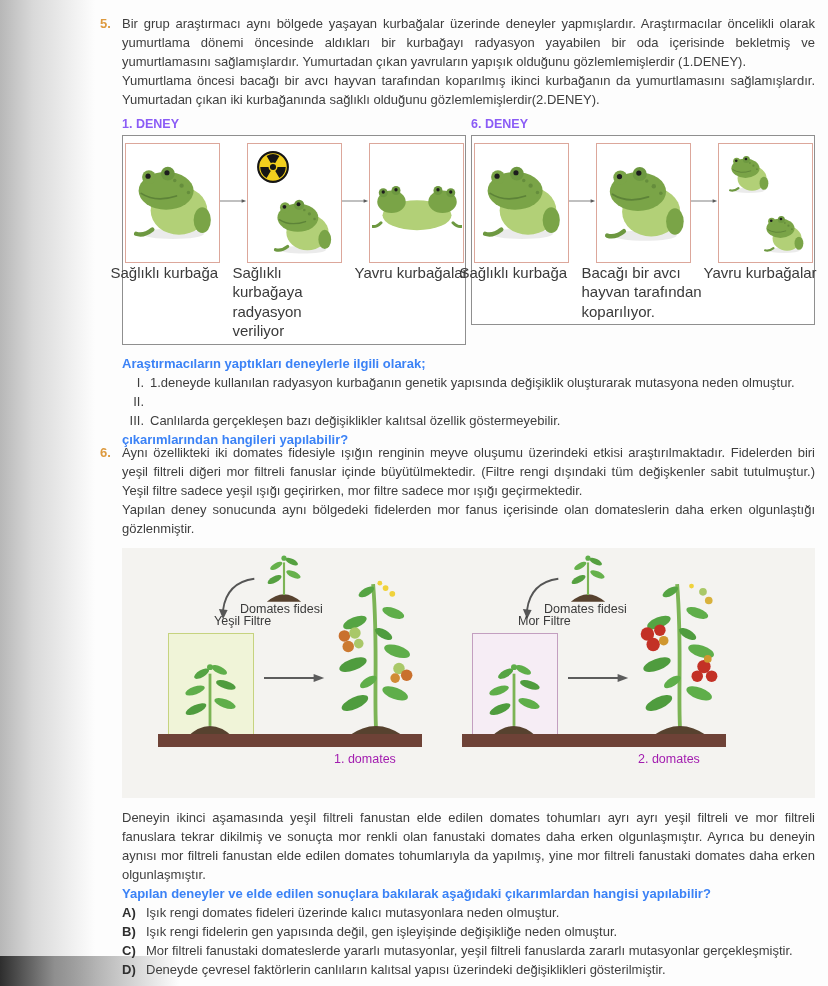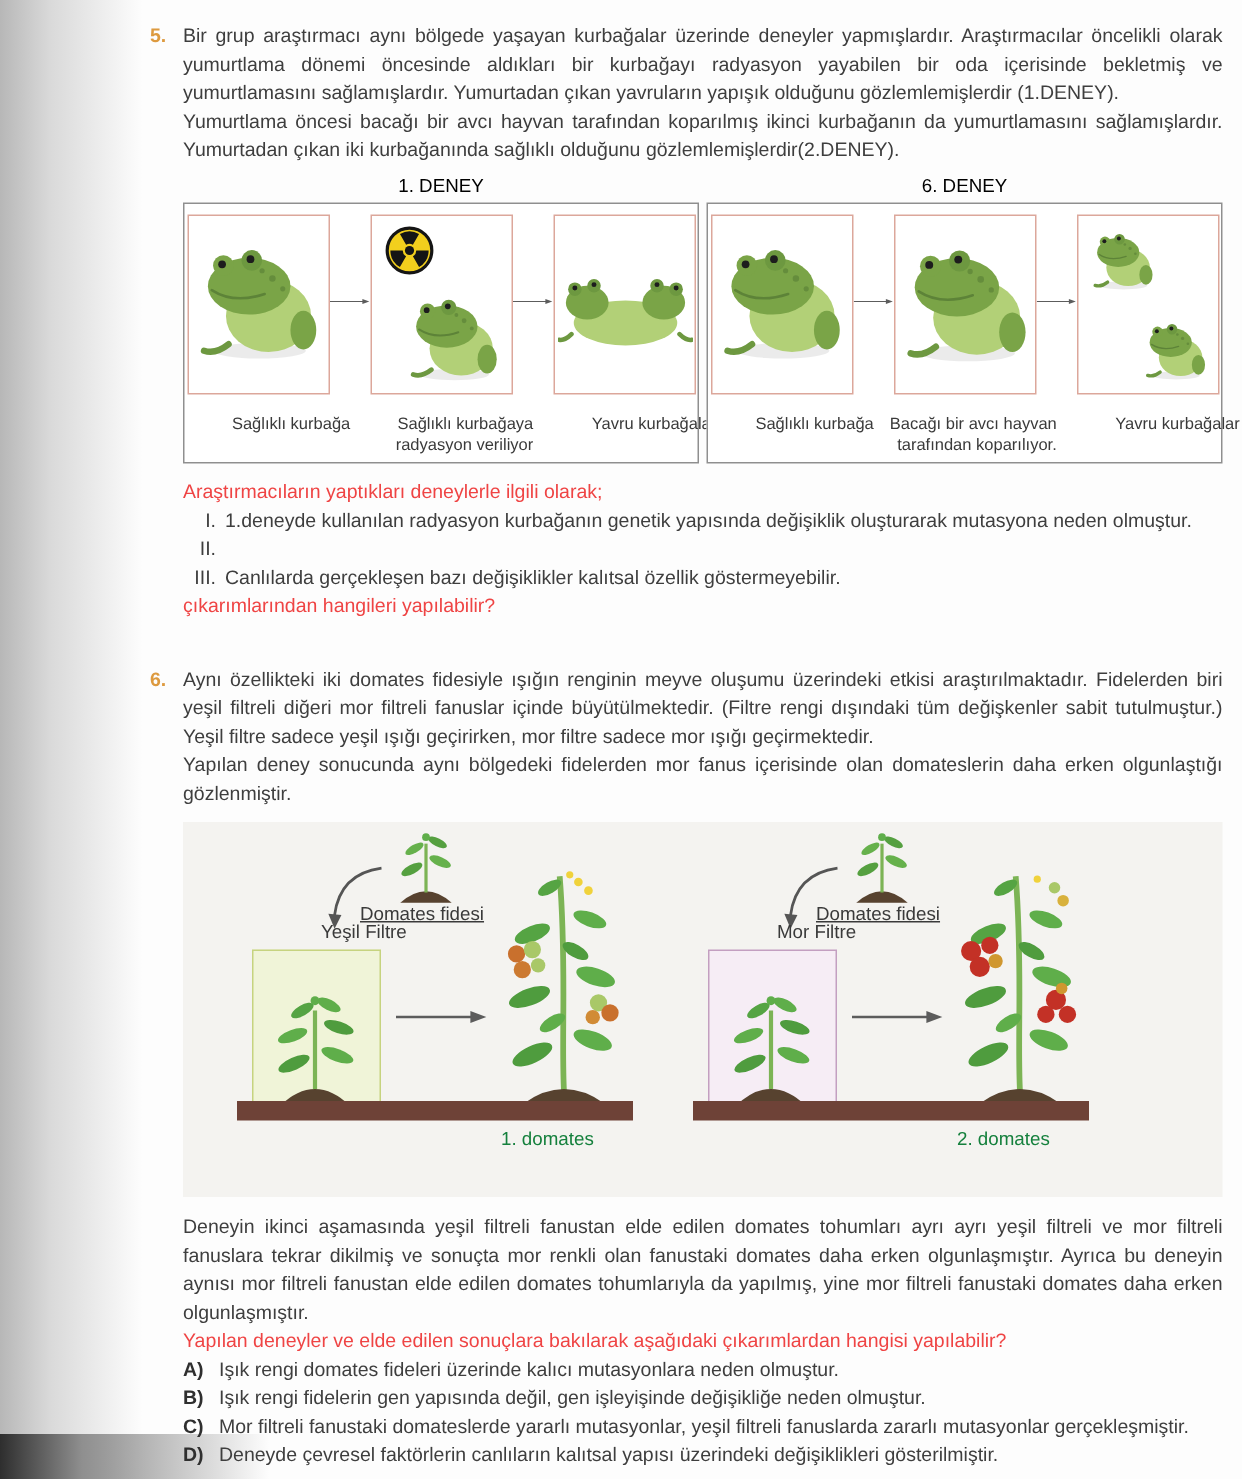--- a/index.html
+++ b/index.html
@@ -16,61 +16,61 @@
     position:absolute; left:0; bottom:0; width:195px; height:30px;
     background:linear-gradient(to right,#2e2e2e 0%, #8f8f8f 28%, rgba(255,255,255,0) 92%);
   }
   .content { position:absolute; left:100px; top:14px; width:715px; }
   .qblock { position:absolute; left:0; width:715px; display:flex; }
   .q5 { top:0; }
   .q6 { top:429px; }
   .qnum { width:22px; flex:0 0 22px; font-weight:bold; color:#dd9a3f; }
   .qbody { flex:1; min-width:0; }
   .para { text-align:justify; margin:0; }
-  .bold { font-weight:normal; color:#ef4444; }
+  .bold { font-weight:bold; color:#3b82f6; }
 
   
   .deney-row { display:flex; gap:5px; margin:5px 0 9px; }
   .deney { flex:1; min-width:0; }
-  .deney-title { text-align:center; font-weight:normal; font-size:12.5px; color:#000000; margin-bottom:2px; }
+  .deney-title { font-weight:bold; font-size:12.5px; color:#8b5cf6; margin-bottom:2px; }
   .deney-box { border:1.5px solid #8f8f8f; background:#fff; padding:7px 5px 3px; }
   .stage-grid { display:grid; grid-template-columns:95px 27px 95px 27px 95px; justify-content:center; }
   .stage { border:1px solid #dca79b; height:118px; position:relative; overflow:visible; background:#fff; }
   .stage-arrow { align-self:center; text-align:center; }
-  .cap { font-size:11px; line-height:1.3; text-align:right; color:#3a3a3a; margin:13px -14px 0; }
+  .cap { font-size:15px; line-height:1.3; text-align:left; color:#3a3a3a; margin:0 -14px 0; }
   .frog-main { position:absolute; left:4px; top:18px; }
   .frog-rad { position:absolute; right:6px; bottom:6px; }
   .rad-icon { position:absolute; left:8px; top:6px; }
   .conjoined { position:absolute; left:2px; top:34px; }
   .baby1 { position:absolute; left:8px; top:10px; }
   .baby2 { position:absolute; right:6px; bottom:8px; }
 
   
   .ritem { display:flex; }
   .ritem .rnum { flex:0 0 22px; text-align:right; padding-right:6px; }
   .opts-row { display:grid; grid-template-columns:162px 158px 158px 1fr; margin-top:8px; }
   .opt .olabel { font-weight:bold; color:#2f2f2f; margin-right:4px; }
 
   
   .panel { position:relative; background:#f4f3f0; height:250px; margin:9px 0 10px; }
   .half { position:absolute; top:0; width:310px; height:250px; }
   .half-left { left:30px; }
   .half-right { left:334px; }
   .seedling { position:absolute; left:108px; top:2px; }
   .curved-arrow { position:absolute; left:60px; top:22px; }
-  .seedling-label { position:absolute; left:88px; top:52px; font-size:12.5px; color:#3a3a3a; white-space:nowrap;text-decoration:underline; }
+  .seedling-label { position:absolute; left:88px; top:52px; font-size:12.5px; color:#3a3a3a; white-space:nowrap; }
   .filter-label { position:absolute; left:14px; top:64px; font-size:12.5px; color:#3a3a3a; white-space:nowrap;margin-left:48px; }
   .filter-box { position:absolute; left:16px; top:85px; width:84px; height:105px; }
   .filter-green { background:#f0f4d8; border:1px solid #c6d37f; }
   .filter-purple { background:#f6edf5; border:1px solid #c39fc0; }
   .small-plant { position:absolute; left:8px; bottom:0; }
   .h-arrow { position:absolute; left:112px; top:124px; }
   .big-plant { position:absolute; left:178px; top:28px; }
   .ground-bar { position:absolute; left:6px; top:186px; width:264px; height:13px; background:#6e4237; }
-  .result-label { position:absolute; left:182px; top:202px; font-size:12.5px; color:#15803d; white-space:nowrap; }
+  .result-label { position:absolute; left:182px; top:202px; font-size:12.5px; color:#a21caf; white-space:nowrap; }
 
   .q6-opt { display:flex; }
   .q6-opt .olabel { flex:0 0 24px; font-weight:bold; color:#2f2f2f; }
 </style>
 </head>
 <body>
 
 <svg width="0" height="0" style="position:absolute">
   <defs>
     <g id="def-frog">

